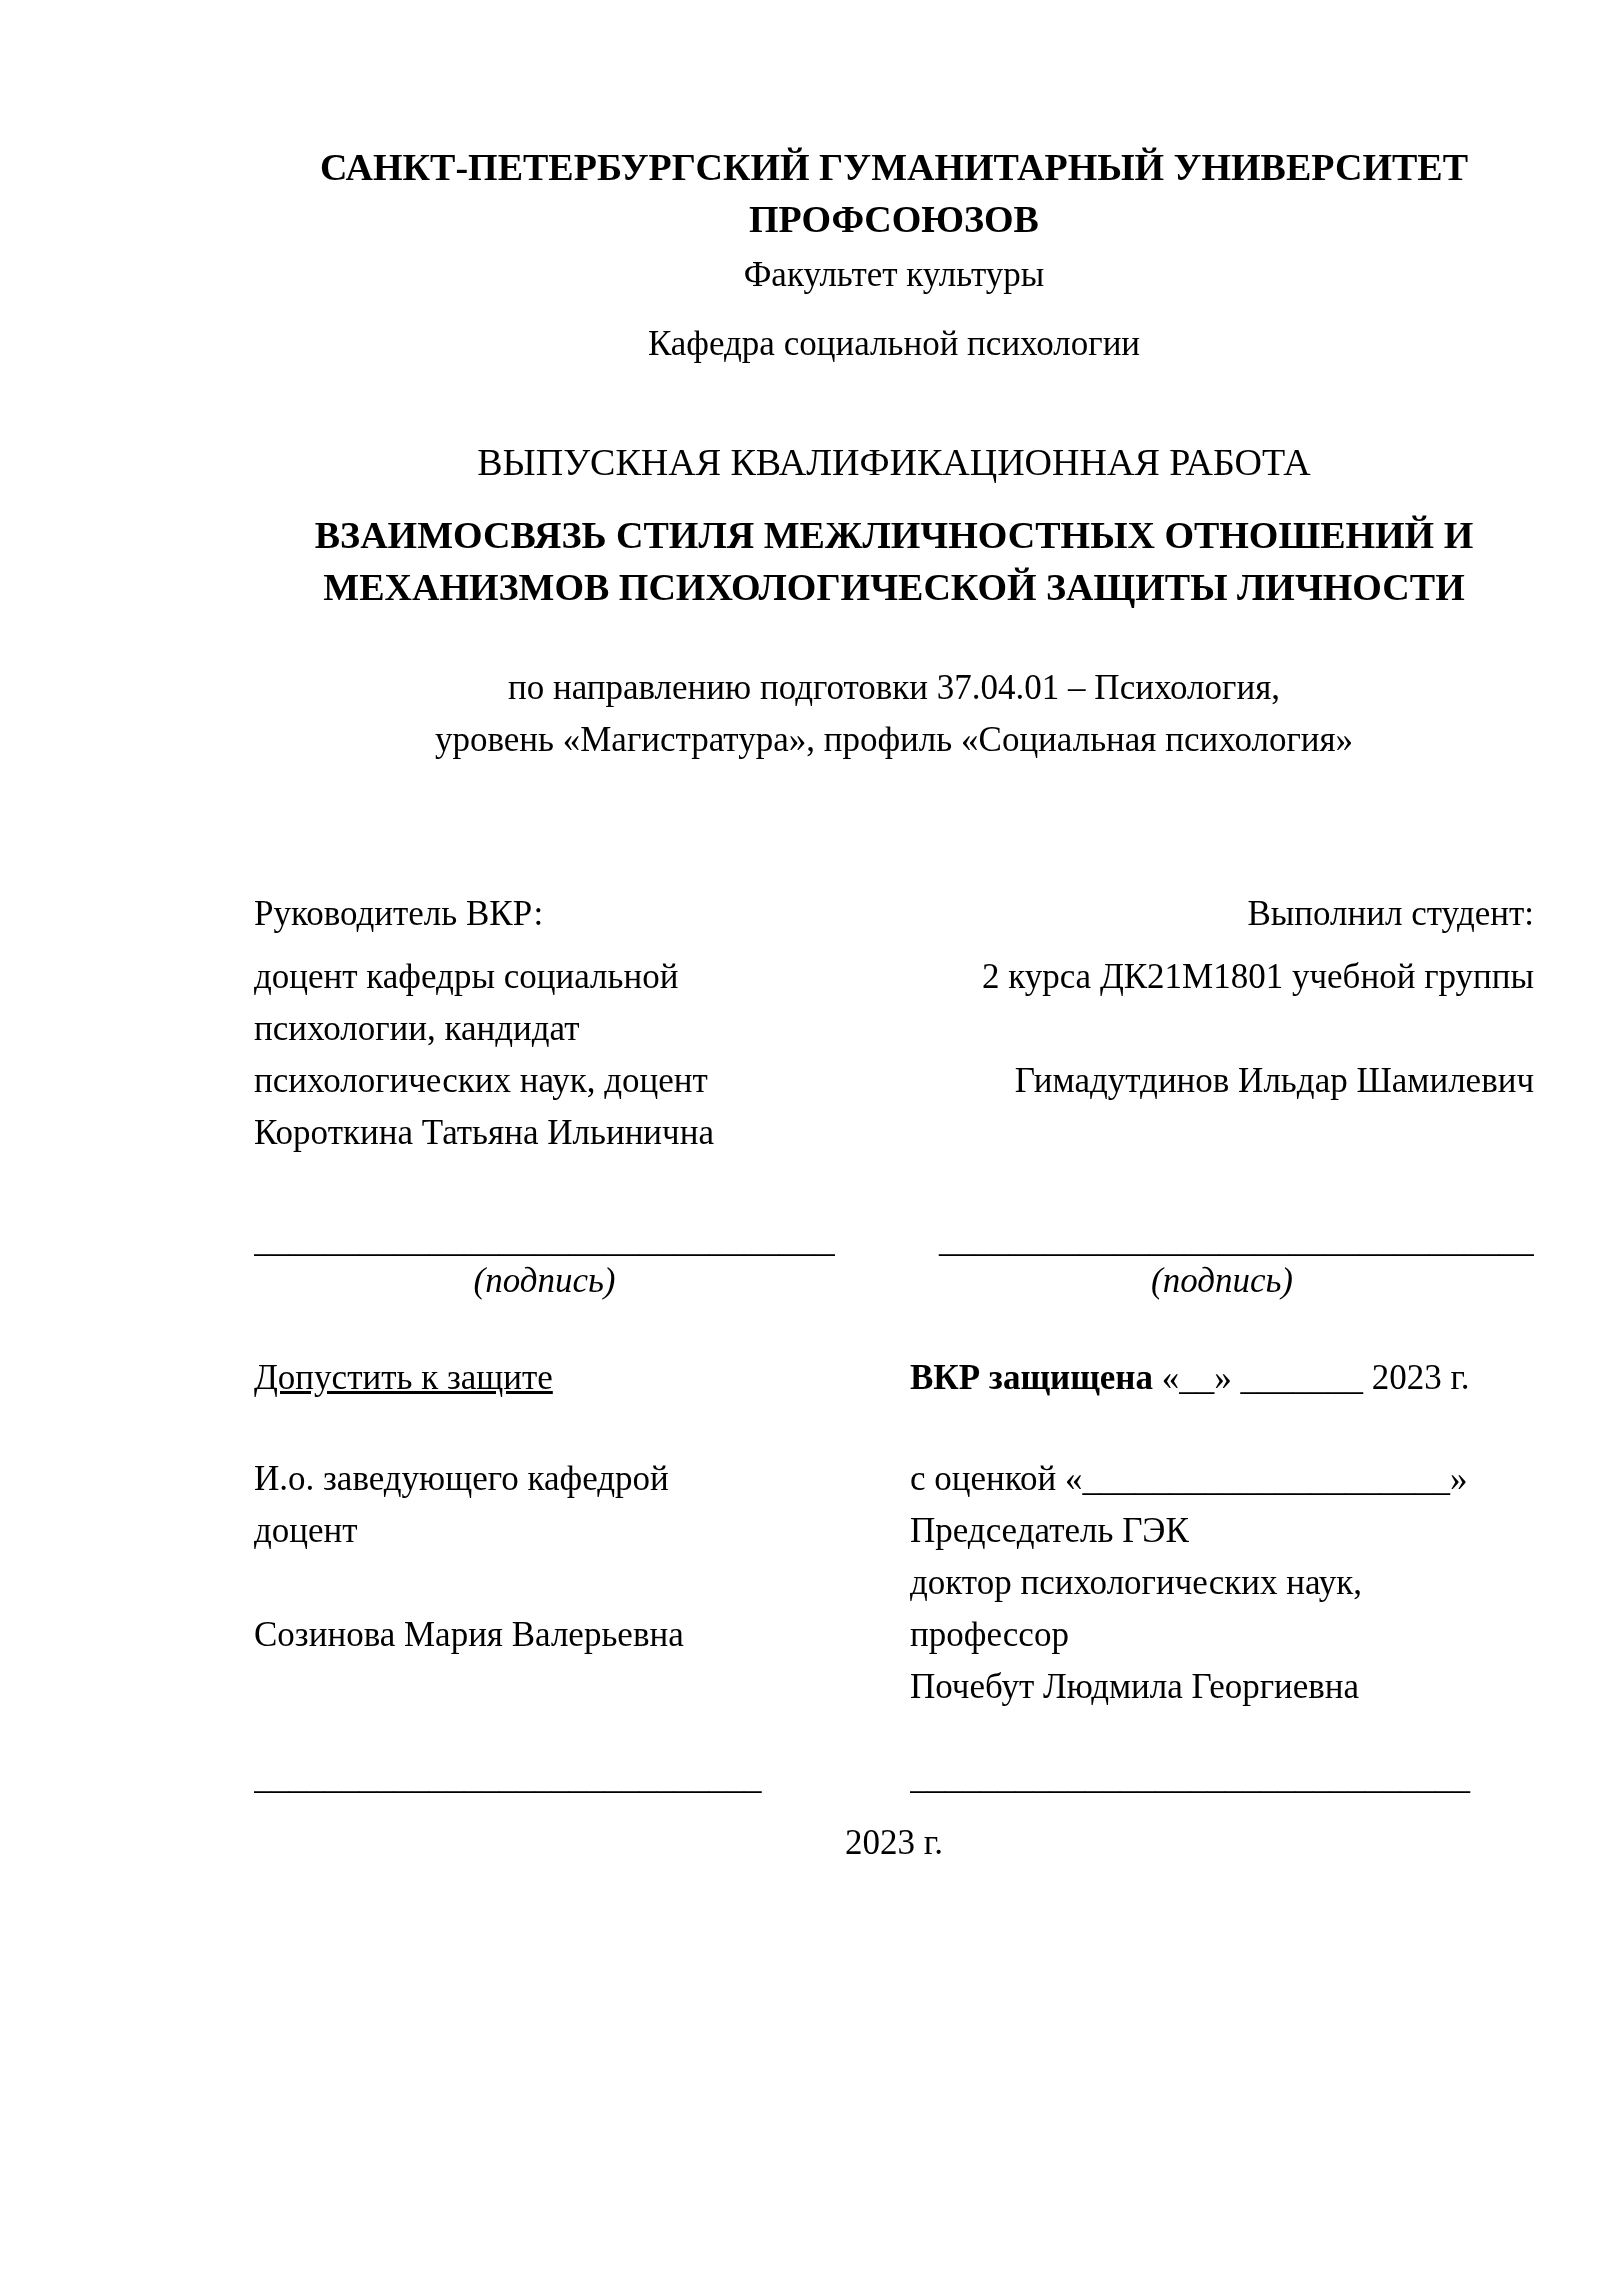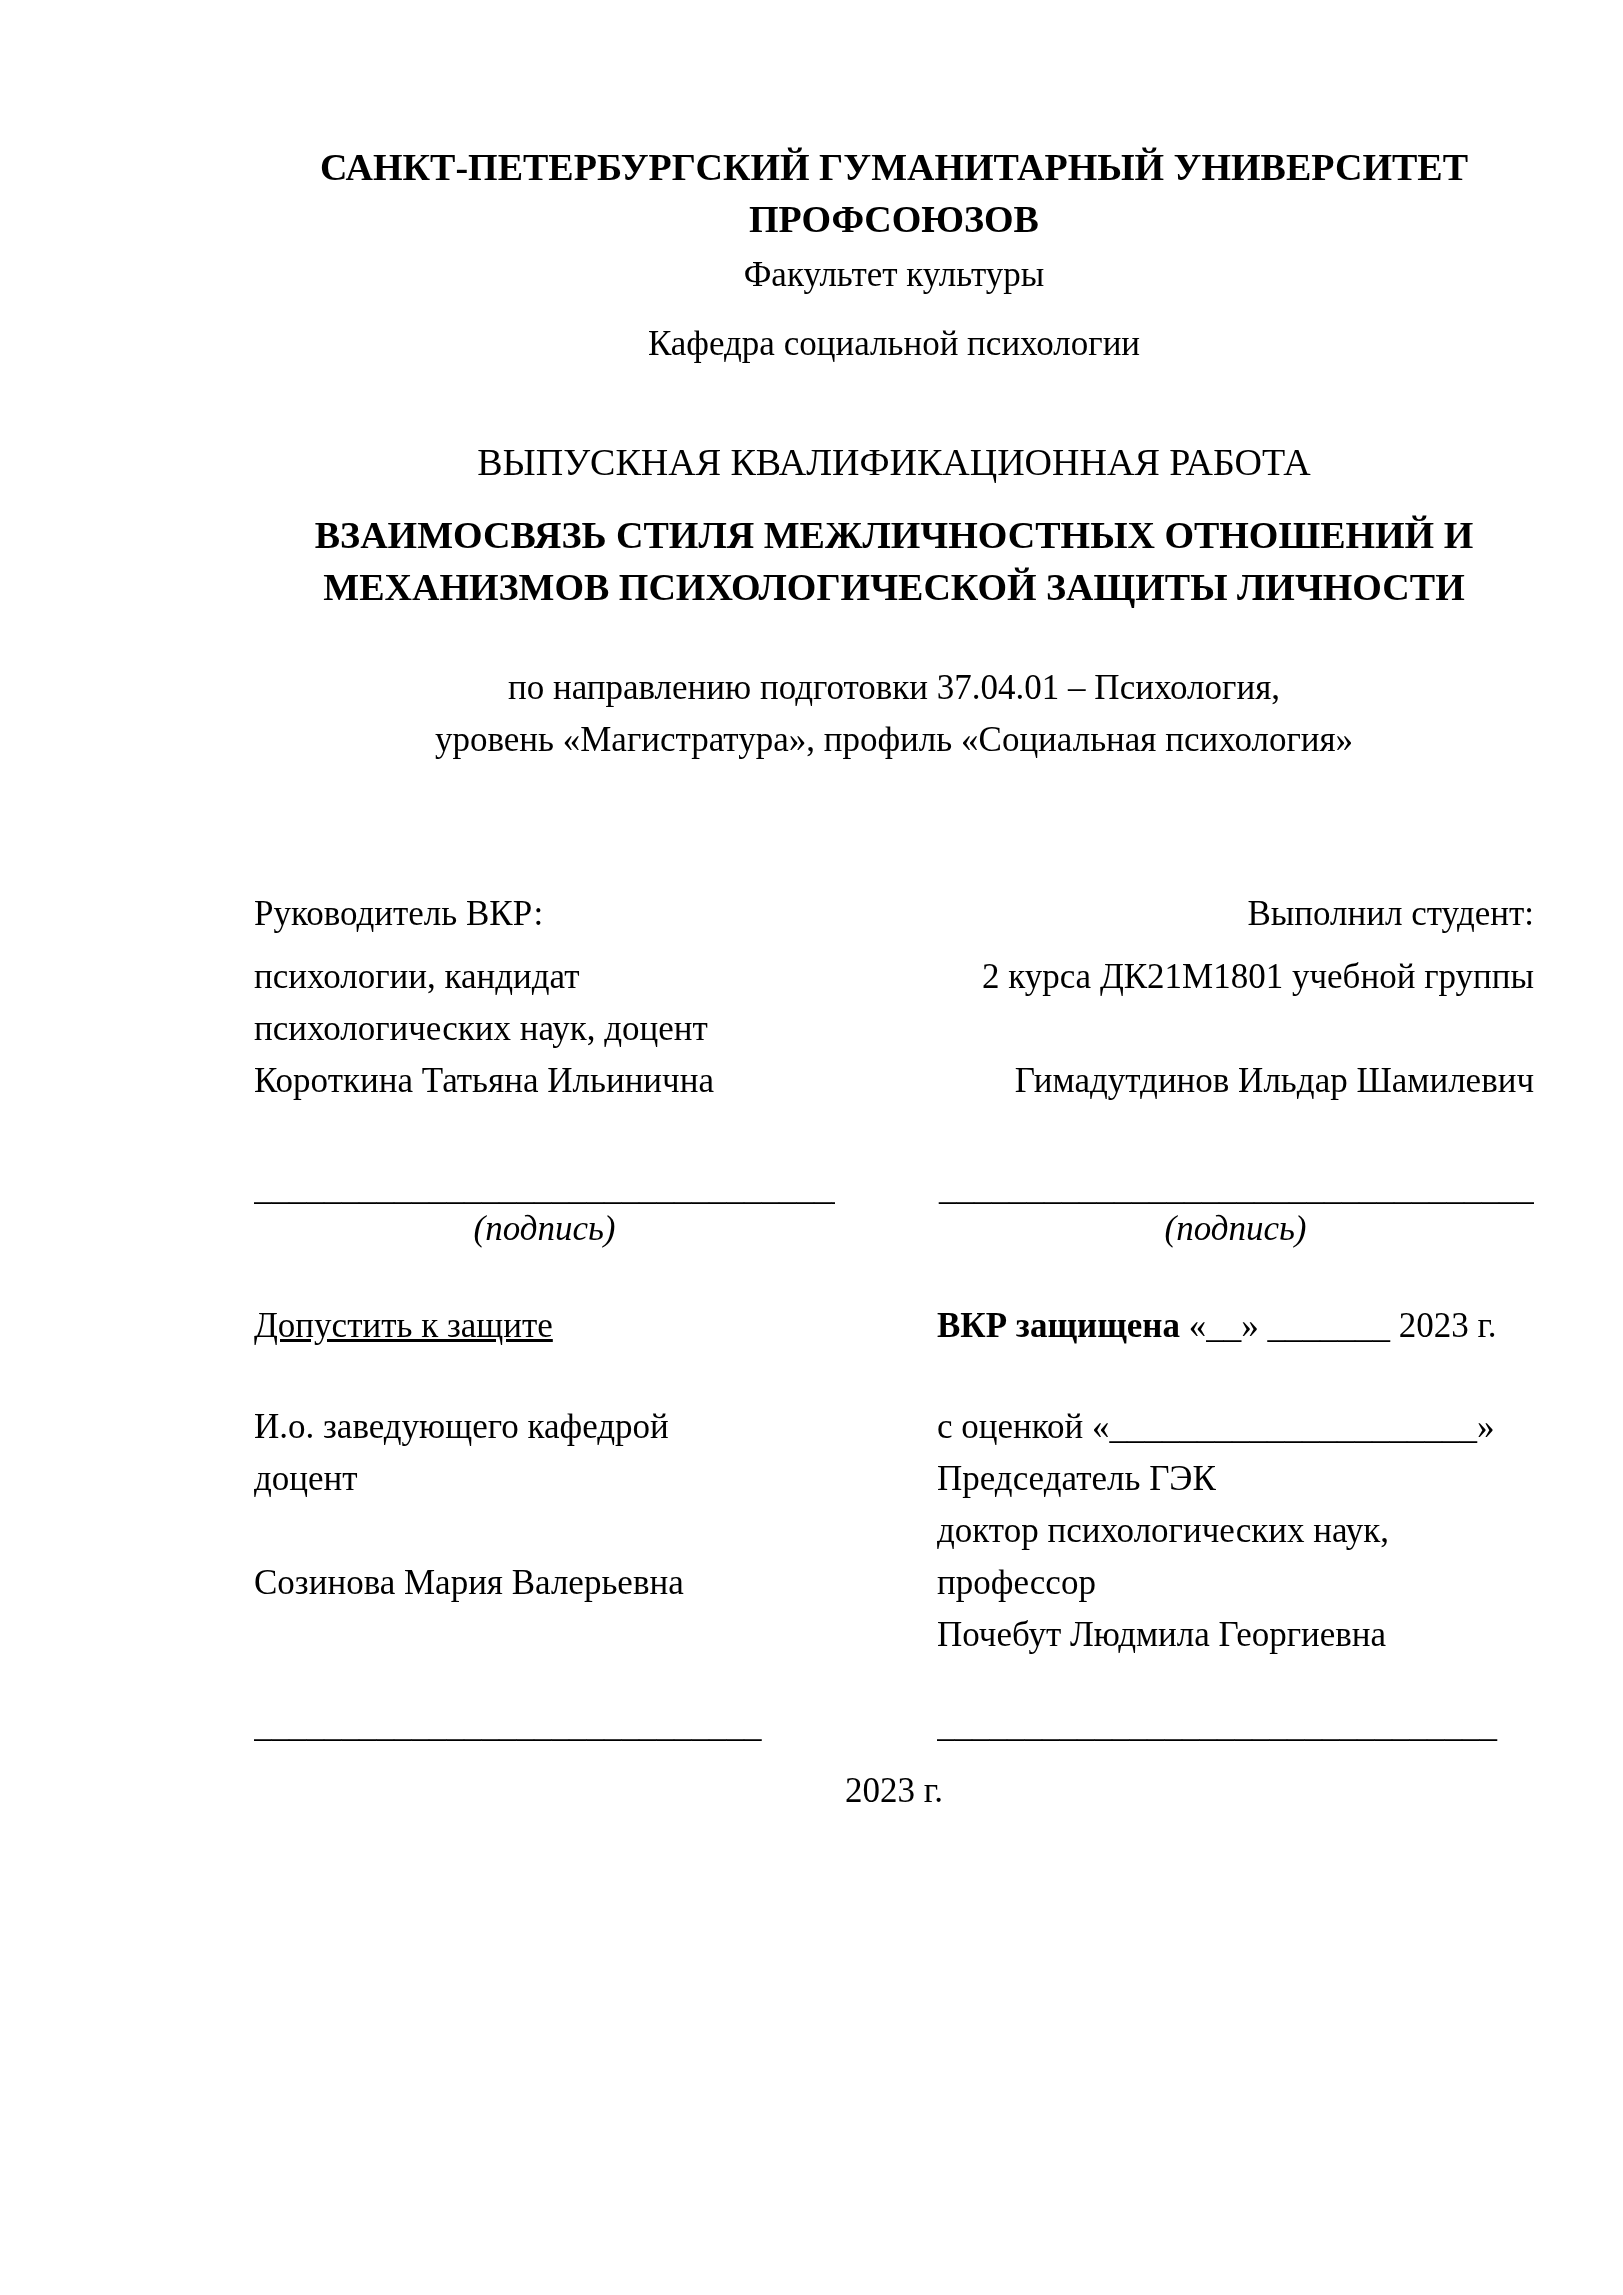--- a/index.html
+++ b/index.html
@@ -51,21 +51,21 @@
   }
   .program {
     text-align: center;
     margin-top: 49px;
     line-height: 52px;
   }
 
   .row {
     display: grid;
     grid-template-columns: 581px 1fr;
-    column-gap: 102px;
+    column-gap: 75px;
   }
   .row-labels   { margin-top: 122px; }
   .row-blocks   { margin-top: 11px; }
   .row-sig      { margin-top: 61px; }
   .row-admit    { margin-top: 49px; }
   .row-lower    { margin-top: 49px; }
   .row-botsig   { margin-top: 44px; }
 
   .ln { line-height: 52px; min-height: 52px; }
   .right-al { text-align: right; }
@@ -101,20 +101,21 @@
     <div>уровень «Магистратура», профиль «Социальная психология»</div>
   </div>
 
   <div class="row row-labels">
     <div class="ln">Руководитель ВКР:</div>
     <div class="ln right-al">Выполнил студент:</div>
   </div>
 
   <div class="row row-blocks">
     <div>
+      <div class="ln">доцент кафедры социальной</div>
       <div class="ln">психологии, кандидат</div>
       <div class="ln">психологических наук, доцент</div>
       <div class="ln">Короткина Татьяна Ильинична</div>
     </div>
     <div class="right-al">
       <div class="ln">2 курса ДК21М1801 учебной группы</div>
       <div class="ln"></div>
       <div class="ln">Гимадутдинов Ильдар Шамилевич</div>
     </div>
   </div>

